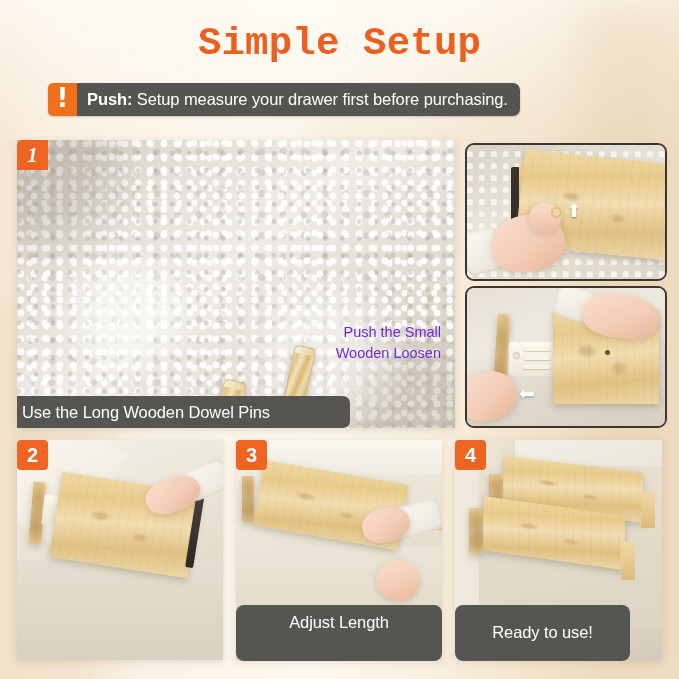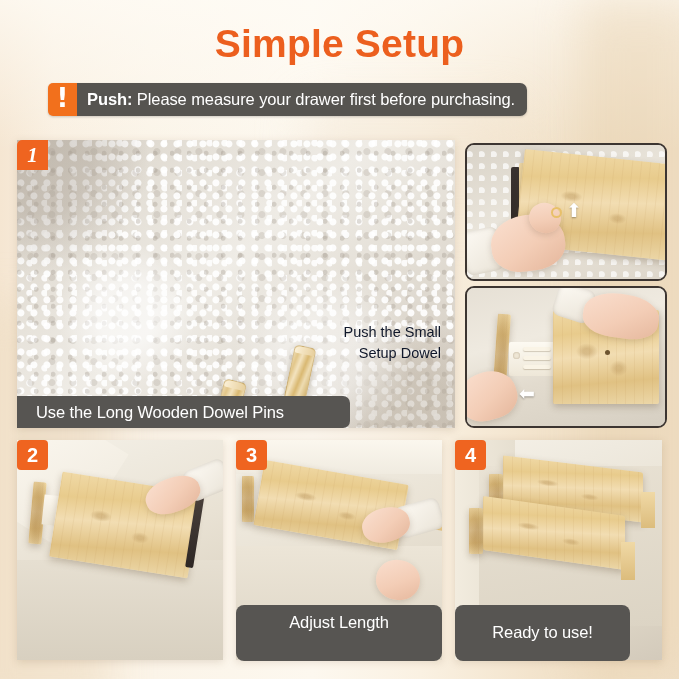--- a/index.html
+++ b/index.html
@@ -46,21 +46,21 @@
   .bg-blob.b1 { left: -30px;  top: 300px; width: 140px; height: 420px; background: #eeddc3; }
   .bg-blob.b2 { right: -20px; top: 0px;   width: 120px; height: 679px; background: #e9d3b2; opacity:.45; }
   .bg-blob.b3 { left: 300px;  top: 100px; width: 220px; height: 120px; background: #efe0cb; opacity:.35; }
 
   
   .title {
     position: absolute;
     left: 0; right: 0;
     top: 22px;
     text-align: center;
-    font-family: Liberation Sans, sans-serif;
+    font-family: Liberation Mono, monospace;
     font-weight: 700;
     font-size: 39px;
     letter-spacing: .2px;
     color: #ec5f1e;
   }
 
   
   .note-wrap {
     position: absolute;
     left: 48px;
@@ -171,32 +171,32 @@
   }
   .d2 { left: 120px; top: 265px; width: 22px; height: 58px; transform: rotate(18deg); }
   .d3 { left: 200px; top: 240px; width: 23px; height: 62px; transform: rotate(14deg); }
   .d4 { left: 272px; top: 206px; width: 22px; height: 56px; transform: rotate(12deg); }
 
   .p1-note-a {
     position: absolute;
     right: 14px; top: 182px;
     width: 130px;
     text-align: right;
-    color: #0f172a;
+    color: #6d28d9;
     font-size: 14.5px;
     line-height: 21px;
     z-index: 4;
   }
   .p1-caption {
     left: 17px; top: 396px;
     width: 333px; height: 32px;
     line-height: 32px;
     border-radius: 0 7px 7px 0;
     text-align: left;
-    padding-left: 19px;
+    padding-left: 5px;
     font-size: 16.5px;
   }
 
   
   .p1r {
     position: absolute;
     left: 465px;
     width: 202px;
     border: 2px solid #3c3531;
     border-radius: 9px;
@@ -301,36 +301,36 @@
 
   <div class="bg-blob b1"></div>
   <div class="bg-blob b2"></div>
   <div class="bg-blob b3"></div>
 
   <div class="title">Simple Setup</div>
 
   <div class="note-wrap">
     <div class="note-badge">!</div>
     <div class="note-body">
-      <b>Push:</b><span> Please measure your drawer first before purchasing.</span>
+      <b>Push:</b><span> Setup measure your drawer first before purchasing.</span>
     </div>
   </div>
 
   <div class="p1 soft-shadow">
     <div class="carpet"></div>
 
     <div class="dowel d2"></div>
     <div class="dowel d3"></div>
     <div class="dowel d4"></div>
 
     <div class="step-badge">1</div>
 
     <div class="p1-note-a">
       <div>Push the Small</div>
-      <div>Setup Dowel</div>
+      <div>Wooden Loosen</div>
     </div>
 
   </div>
 
   <div class="caption p1-caption">Use the Long Wooden Dowel Pins</div>
 
   <div class="p1r top">
     <div class="room-floor carpetish"></div>
 
     <div style="position:absolute;left:44px;top:22px;width:9px;height:100px;background:linear-gradient(180deg,#3a3330,#2b2523);border-radius:2px;"></div>

